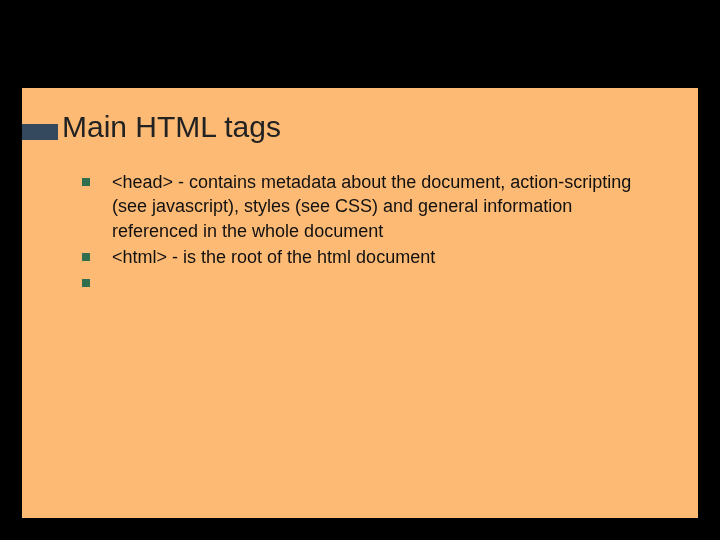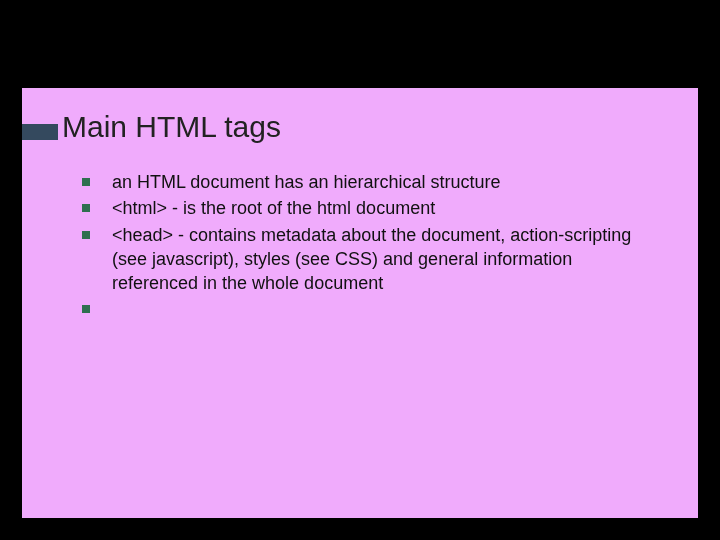--- a/index.html
+++ b/index.html
@@ -3,21 +3,21 @@
 <meta charset="utf-8">
 <style>
   * { margin: 0; padding: 0; box-sizing: border-box; }
   html, body { width: 720px; height: 540px; background: #000; }
   .slide {
     position: absolute;
     left: 22px;
     top: 88px;
     width: 676px;
     height: 430px;
-    background: #f0abfc;
+    background: #fdba74;
   }
   .title-wrap {
     position: relative;
     padding: 22px 0 6px 40px;
   }
   .title-bar {
     position: absolute;
     left: 0;
     top: 36px;
     width: 36px;
@@ -57,27 +57,23 @@
 <body>
 
 <div class="slide">
   <div class="title-wrap">
     <div class="title-bar"></div>
     <h1 class="title">Main HTML tags</h1>
   </div>
   <div class="body">
     <div class="item">
       <div class="bullet"></div>
-      <div class="text">an HTML document has an hierarchical structure</div>
+      <div class="text">&lt;head&gt; - contains metadata about the document, action-scripting (see javascript), styles (see CSS) and general information referenced in the whole document</div>
     </div>
     <div class="item">
       <div class="bullet"></div>
       <div class="text">&lt;html&gt; - is the root of the html document</div>
-    </div>
-    <div class="item">
-      <div class="bullet"></div>
-      <div class="text">&lt;head&gt; - contains metadata about the document, action-scripting (see javascript), styles (see CSS) and general information referenced in the whole document</div>
     </div>
     <div class="item">
       <div class="bullet"></div>
     </div>
   </div>
 </div>
 
 </body></html>

